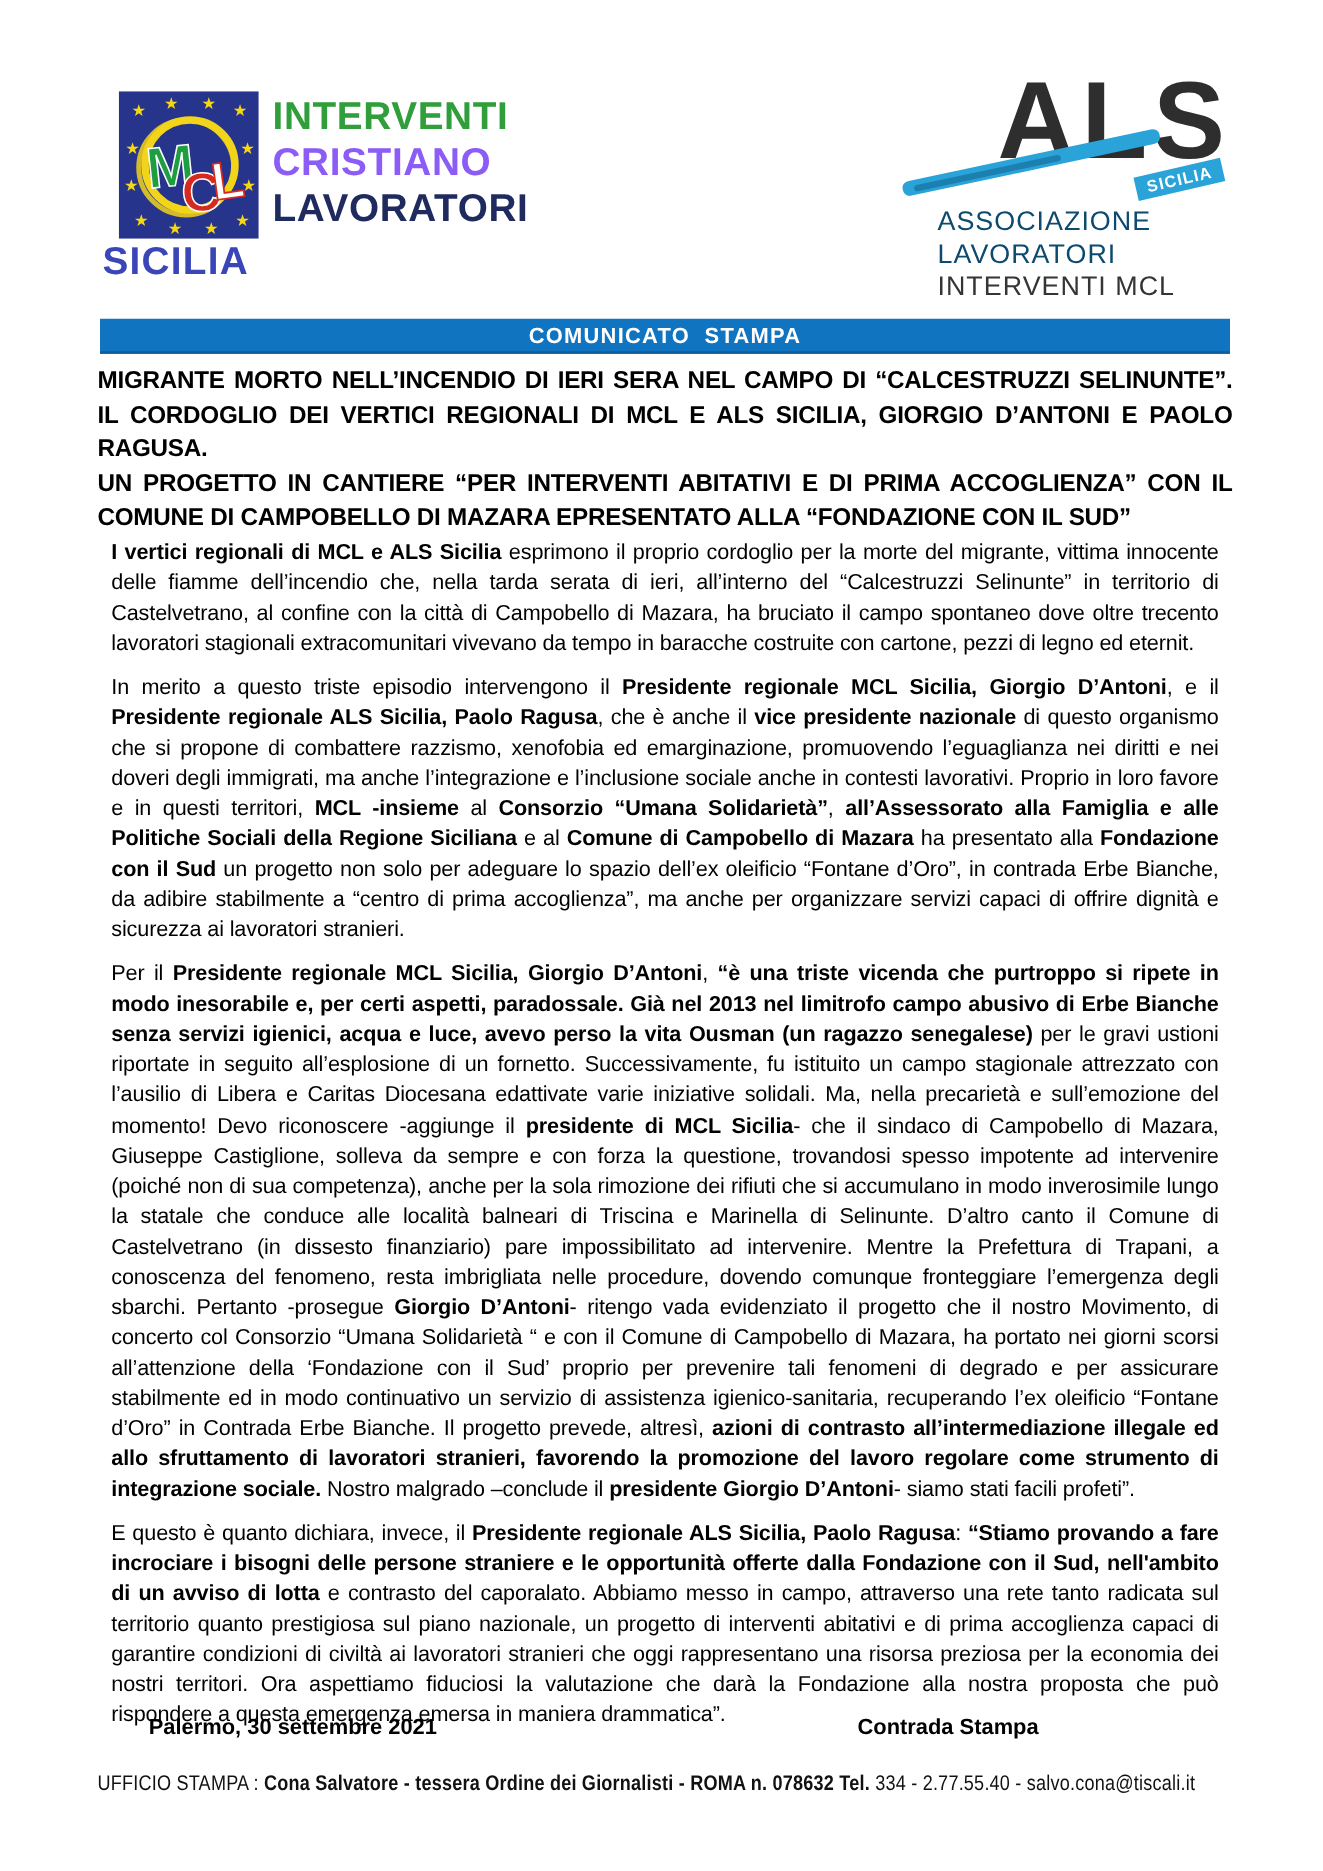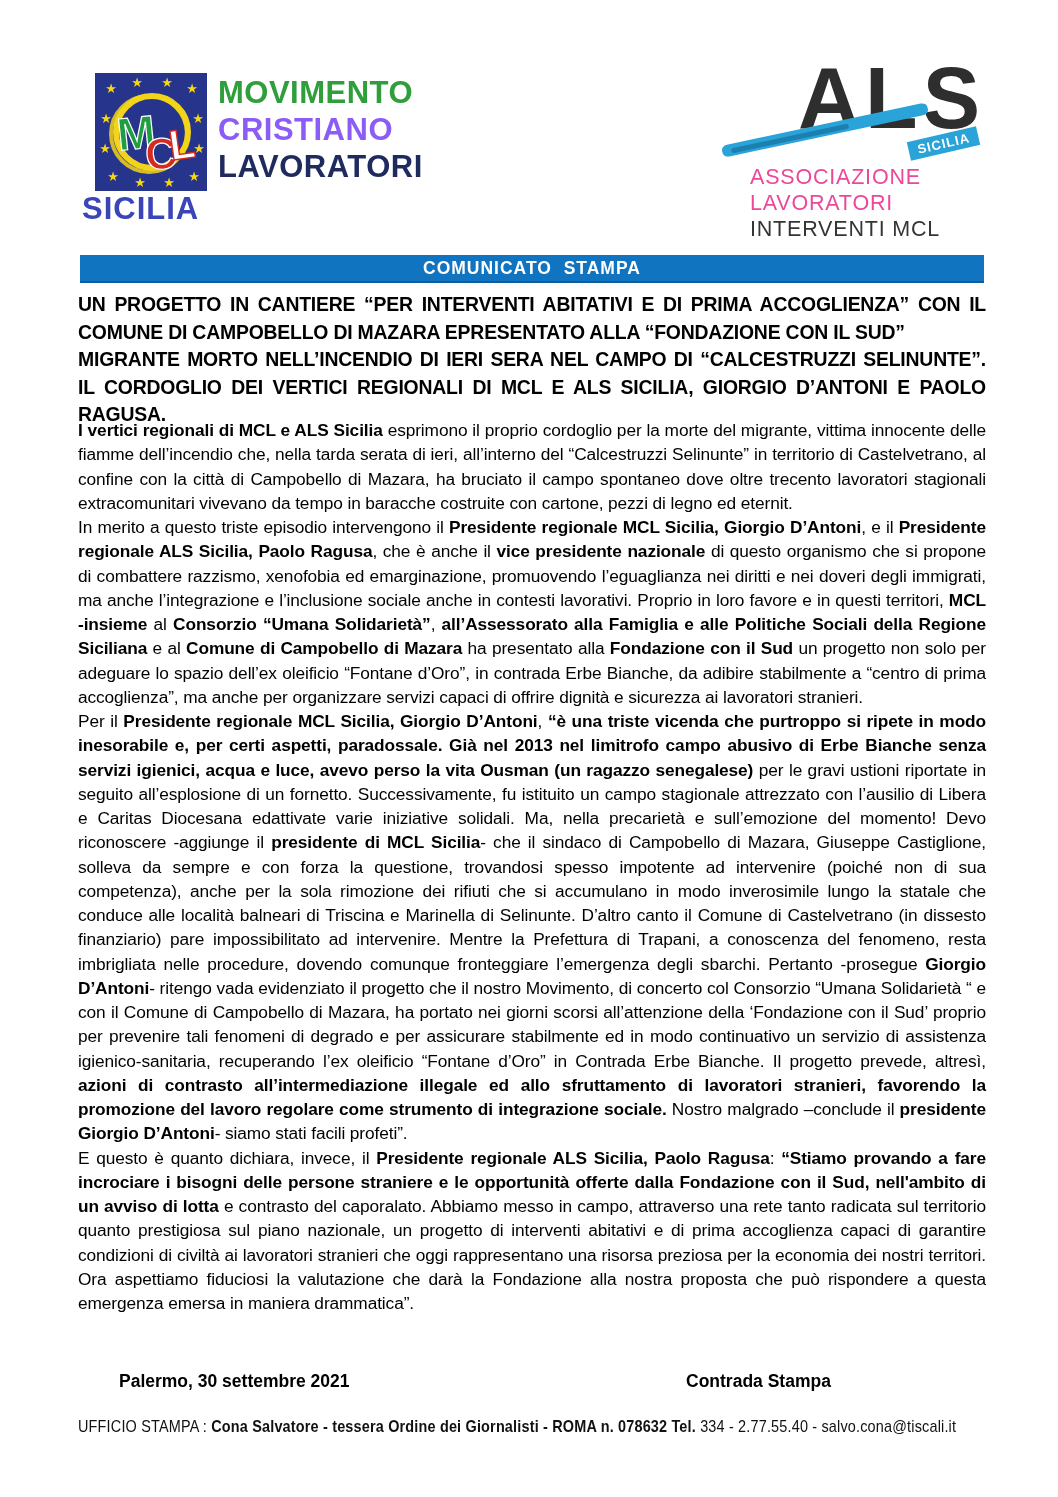--- a/index.html
+++ b/index.html
@@ -18,42 +18,42 @@
   .mcl-w2 { color:#8b5cf6; }
   .mcl-w3 { color:#1f2a5e; }
   .mcl-sicilia { position:absolute; left:-13px; top:119px; font-weight:bold; font-size:31px; color:#3a46b8; letter-spacing:1px; }
 
   .als { position:absolute; left:750px; top:62px; width:250px; height:160px; }
   .als-acronym { position:absolute; left:48px; top:-14px; font-weight:bold; font-size:86px; color:#2e2e2e; letter-spacing:5px; transform:scaleY(1.02); }
   .als-stroke1 { position:absolute; left:-30px; top:62px; width:210px; height:12px; background:#2aa3d8; transform:rotate(-12deg); border-radius:6px/5px; }
   .als-stroke2 { position:absolute; left:-20px; top:74px; width:120px; height:5px; background:#1b7fb0; transform:rotate(-12deg); border-radius:3px; }
   .als-tag { position:absolute; left:158px; top:72px; background:#2aa3d8; color:#fff; font-weight:bold; font-size:13px; letter-spacing:1px; padding:2px 9px; transform:rotate(-13deg); }
   .als-lines { position:absolute; left:0px; top:102px; font-size:21.5px; line-height:26px; letter-spacing:0.8px; font-weight:500; }
-  .als-teal { color:#ec4899; }
+  .als-teal { color:#0c4a6e; }
   .als-dark { color:#353535; }
 
   
   .banner {
     position:absolute; left:80px; top:255px; width:904px; height:28px;
     background:#1174c0; border-bottom:2px solid #0d5e9c;
     display:flex; align-items:center; justify-content:center;
     color:#ffffff; font-weight:bold; font-size:17.5px; letter-spacing:1px;
     white-space:pre;
   }
 
   
   .headline { position:absolute; left:78px; top:291px; width:908px;
     font-weight:bold; font-size:19.4px; line-height:27.6px; letter-spacing:-0.2px;
     text-align:justify; }
   .headline p { margin:0; }
 
   
   .body-text { position:absolute; left:78px; top:418px; width:908px;
     font-size:17.3px; line-height:24.25px; text-align:justify; letter-spacing:-0.1px; }
-  .body-text p { margin:0; }
+  .body-text p { margin:11px; }
   .b { font-weight:bold; }
 
   
   .footer-row { position:absolute; left:78px; top:1371px; width:908px; height:24px;
     font-weight:bold; font-size:17.5px;margin-left:41px; }
   .place-date { position:absolute; left:0; top:0; }
   .office { position:absolute; left:567px; top:0; }
 
   .contact-line { position:absolute; left:78px; top:1417px; width:1068px;
     font-size:17px; transform:scaleX(0.85); transform-origin:left center;
@@ -83,21 +83,21 @@
       </g>
       <circle cx="57" cy="59" r="36" fill="none" stroke="#f2d41a" stroke-width="6"></circle>
       <circle cx="54" cy="61" r="38" fill="none" stroke="#f2d41a" stroke-width="4" opacity="0.85"></circle>
       <g font-family="Liberation Sans, sans-serif" font-weight="bold">
         <text x="22" y="76" font-size="46" fill="#1e9e40" stroke="#ffffff" stroke-width="1.2" transform="rotate(-6 40 60)">M</text>
         <text x="50" y="96" font-size="44" fill="#d42a20" stroke="#ffffff" stroke-width="1.2" transform="rotate(-4 66 80)">C</text>
         <text x="74" y="86" font-size="42" fill="#ffffff" stroke="#d42a20" stroke-width="1.4" transform="rotate(-8 84 70)">L</text>
       </g>
     </svg>
     <div class="mcl-words">
-      <div class="mcl-w1">MOVIMENTO</div>
+      <div class="mcl-w1">INTERVENTI</div>
       <div class="mcl-w2">CRISTIANO</div>
       <div class="mcl-w3">LAVORATORI</div>
     </div>
     <div class="mcl-sicilia">SICILIA</div>
   </div>
 
   <div class="als">
     <div class="als-acronym">ALS</div>
     <div class="als-stroke1"></div>
     <div class="als-stroke2"></div>
@@ -105,22 +105,22 @@
     <div class="als-lines">
       <div class="als-teal">ASSOCIAZIONE</div>
       <div class="als-teal">LAVORATORI</div>
       <div class="als-dark">INTERVENTI MCL</div>
     </div>
   </div>
 
   <div class="banner">COMUNICATO  STAMPA</div>
 
   <div class="headline">
+    <p>MIGRANTE MORTO NELL’INCENDIO DI IERI SERA NEL CAMPO DI “CALCESTRUZZI SELINUNTE”. IL CORDOGLIO DEI VERTICI REGIONALI DI MCL E ALS SICILIA, GIORGIO D’ANTONI E PAOLO RAGUSA.</p>
     <p>UN PROGETTO IN CANTIERE “PER INTERVENTI ABITATIVI E DI PRIMA ACCOGLIENZA” CON IL COMUNE DI CAMPOBELLO DI MAZARA EPRESENTATO ALLA “FONDAZIONE CON IL SUD”</p>
-    <p>MIGRANTE MORTO NELL’INCENDIO DI IERI SERA NEL CAMPO DI “CALCESTRUZZI SELINUNTE”. IL CORDOGLIO DEI VERTICI REGIONALI DI MCL E ALS SICILIA, GIORGIO D’ANTONI E PAOLO RAGUSA.</p>
   </div>
 
   <div class="body-text">
     <p><span class="b">I vertici regionali di MCL e ALS Sicilia</span><span> esprimono il proprio cordoglio per la morte del migrante, vittima innocente delle fiamme dell’incendio che, nella tarda serata di ieri, all’interno del “Calcestruzzi Selinunte” in territorio di Castelvetrano, al confine con la città di Campobello di Mazara, ha bruciato il campo spontaneo dove oltre trecento lavoratori stagionali extracomunitari vivevano da tempo in baracche costruite con cartone, pezzi di legno ed eternit.</span></p>
     <p><span>In merito a questo triste episodio intervengono il </span><span class="b">Presidente regionale MCL Sicilia, Giorgio D’Antoni</span><span>, e il </span><span class="b">Presidente regionale ALS Sicilia, Paolo Ragusa</span><span>, che è anche il </span><span class="b">vice presidente nazionale</span><span> di questo organismo che si propone di combattere razzismo, xenofobia ed emarginazione, promuovendo l’eguaglianza nei diritti e nei doveri degli immigrati, ma anche  l’integrazione e l’inclusione sociale anche in contesti lavorativi. Proprio in loro favore e in questi territori, </span><span class="b">MCL -insieme</span><span> al </span><span class="b">Consorzio “Umana Solidarietà”</span><span>, </span><span class="b">all’Assessorato alla Famiglia e alle Politiche Sociali della Regione Siciliana</span><span> e al </span><span class="b">Comune di Campobello di Mazara</span><span> ha presentato alla </span><span class="b">Fondazione con il Sud </span><span> un progetto non solo per adeguare lo spazio dell’ex oleificio “Fontane d’Oro”, in contrada Erbe Bianche, da adibire stabilmente a “centro di prima accoglienza”, ma anche per organizzare servizi capaci di offrire dignità e sicurezza ai lavoratori stranieri.</span></p>
     <p><span>Per il </span><span class="b">Presidente regionale MCL Sicilia, Giorgio D’Antoni</span><span>, </span><span class="b">“è una triste vicenda  che purtroppo si ripete in modo inesorabile e, per certi aspetti, paradossale. Già nel 2013 nel limitrofo campo abusivo di Erbe Bianche senza servizi igienici, acqua e luce, avevo perso la vita Ousman (un ragazzo senegalese)</span><span> per le gravi ustioni riportate in seguito all’esplosione di un fornetto. Successivamente, fu istituito un campo stagionale attrezzato con l’ausilio di Libera e Caritas Diocesana edattivate varie iniziative solidali. Ma, nella precarietà e sull’emozione del momento! Devo riconoscere -aggiunge il </span><span class="b">presidente di MCL Sicilia</span><span>- che il sindaco di Campobello di Mazara, Giuseppe Castiglione, solleva da sempre e con forza la questione, trovandosi spesso impotente ad intervenire (poiché non di sua competenza), anche per la sola rimozione dei rifiuti che si accumulano in modo inverosimile lungo la statale che conduce alle località balneari di Triscina e Marinella di Selinunte. D’altro canto il Comune di Castelvetrano (in dissesto finanziario) pare impossibilitato ad intervenire. Mentre la Prefettura di Trapani, a conoscenza del fenomeno, resta imbrigliata nelle procedure, dovendo comunque fronteggiare  l’emergenza degli sbarchi. Pertanto -prosegue </span><span class="b">Giorgio D’Antoni</span><span>- ritengo vada evidenziato il progetto che il nostro Movimento, di concerto col Consorzio “Umana Solidarietà “ e con il Comune di Campobello di Mazara, ha portato nei giorni scorsi all’attenzione della ‘Fondazione con il Sud’ proprio per prevenire tali fenomeni di degrado e per assicurare stabilmente ed in modo continuativo un servizio di assistenza igienico-sanitaria, recuperando l’ex oleificio “Fontane d’Oro” in Contrada Erbe Bianche. Il progetto prevede, altresì, </span><span class="b">azioni di contrasto all’intermediazione illegale ed allo sfruttamento di lavoratori stranieri, favorendo la promozione del lavoro regolare come strumento di integrazione sociale.</span><span> Nostro malgrado –conclude il </span><span class="b">presidente Giorgio D’Antoni</span><span>- siamo stati facili profeti”.</span></p>
     <p><span>E questo è quanto dichiara, invece, il </span><span class="b">Presidente regionale ALS Sicilia, Paolo Ragusa</span><span>: </span><span class="b">“Stiamo provando a fare incrociare i bisogni delle persone straniere e le opportunità offerte dalla Fondazione con il Sud, nell'ambito di un avviso di lotta</span><span> e contrasto del caporalato. Abbiamo messo in campo, attraverso una rete tanto radicata sul territorio quanto prestigiosa sul piano nazionale, un progetto di interventi abitativi e di prima accoglienza capaci di garantire condizioni di  civiltà ai lavoratori stranieri che oggi rappresentano una risorsa preziosa per la economia dei nostri territori. Ora aspettiamo fiduciosi la valutazione che darà la Fondazione alla nostra proposta che può rispondere a questa emergenza emersa in maniera drammatica”.</span></p>
   </div>
 
   <div class="footer-row">

